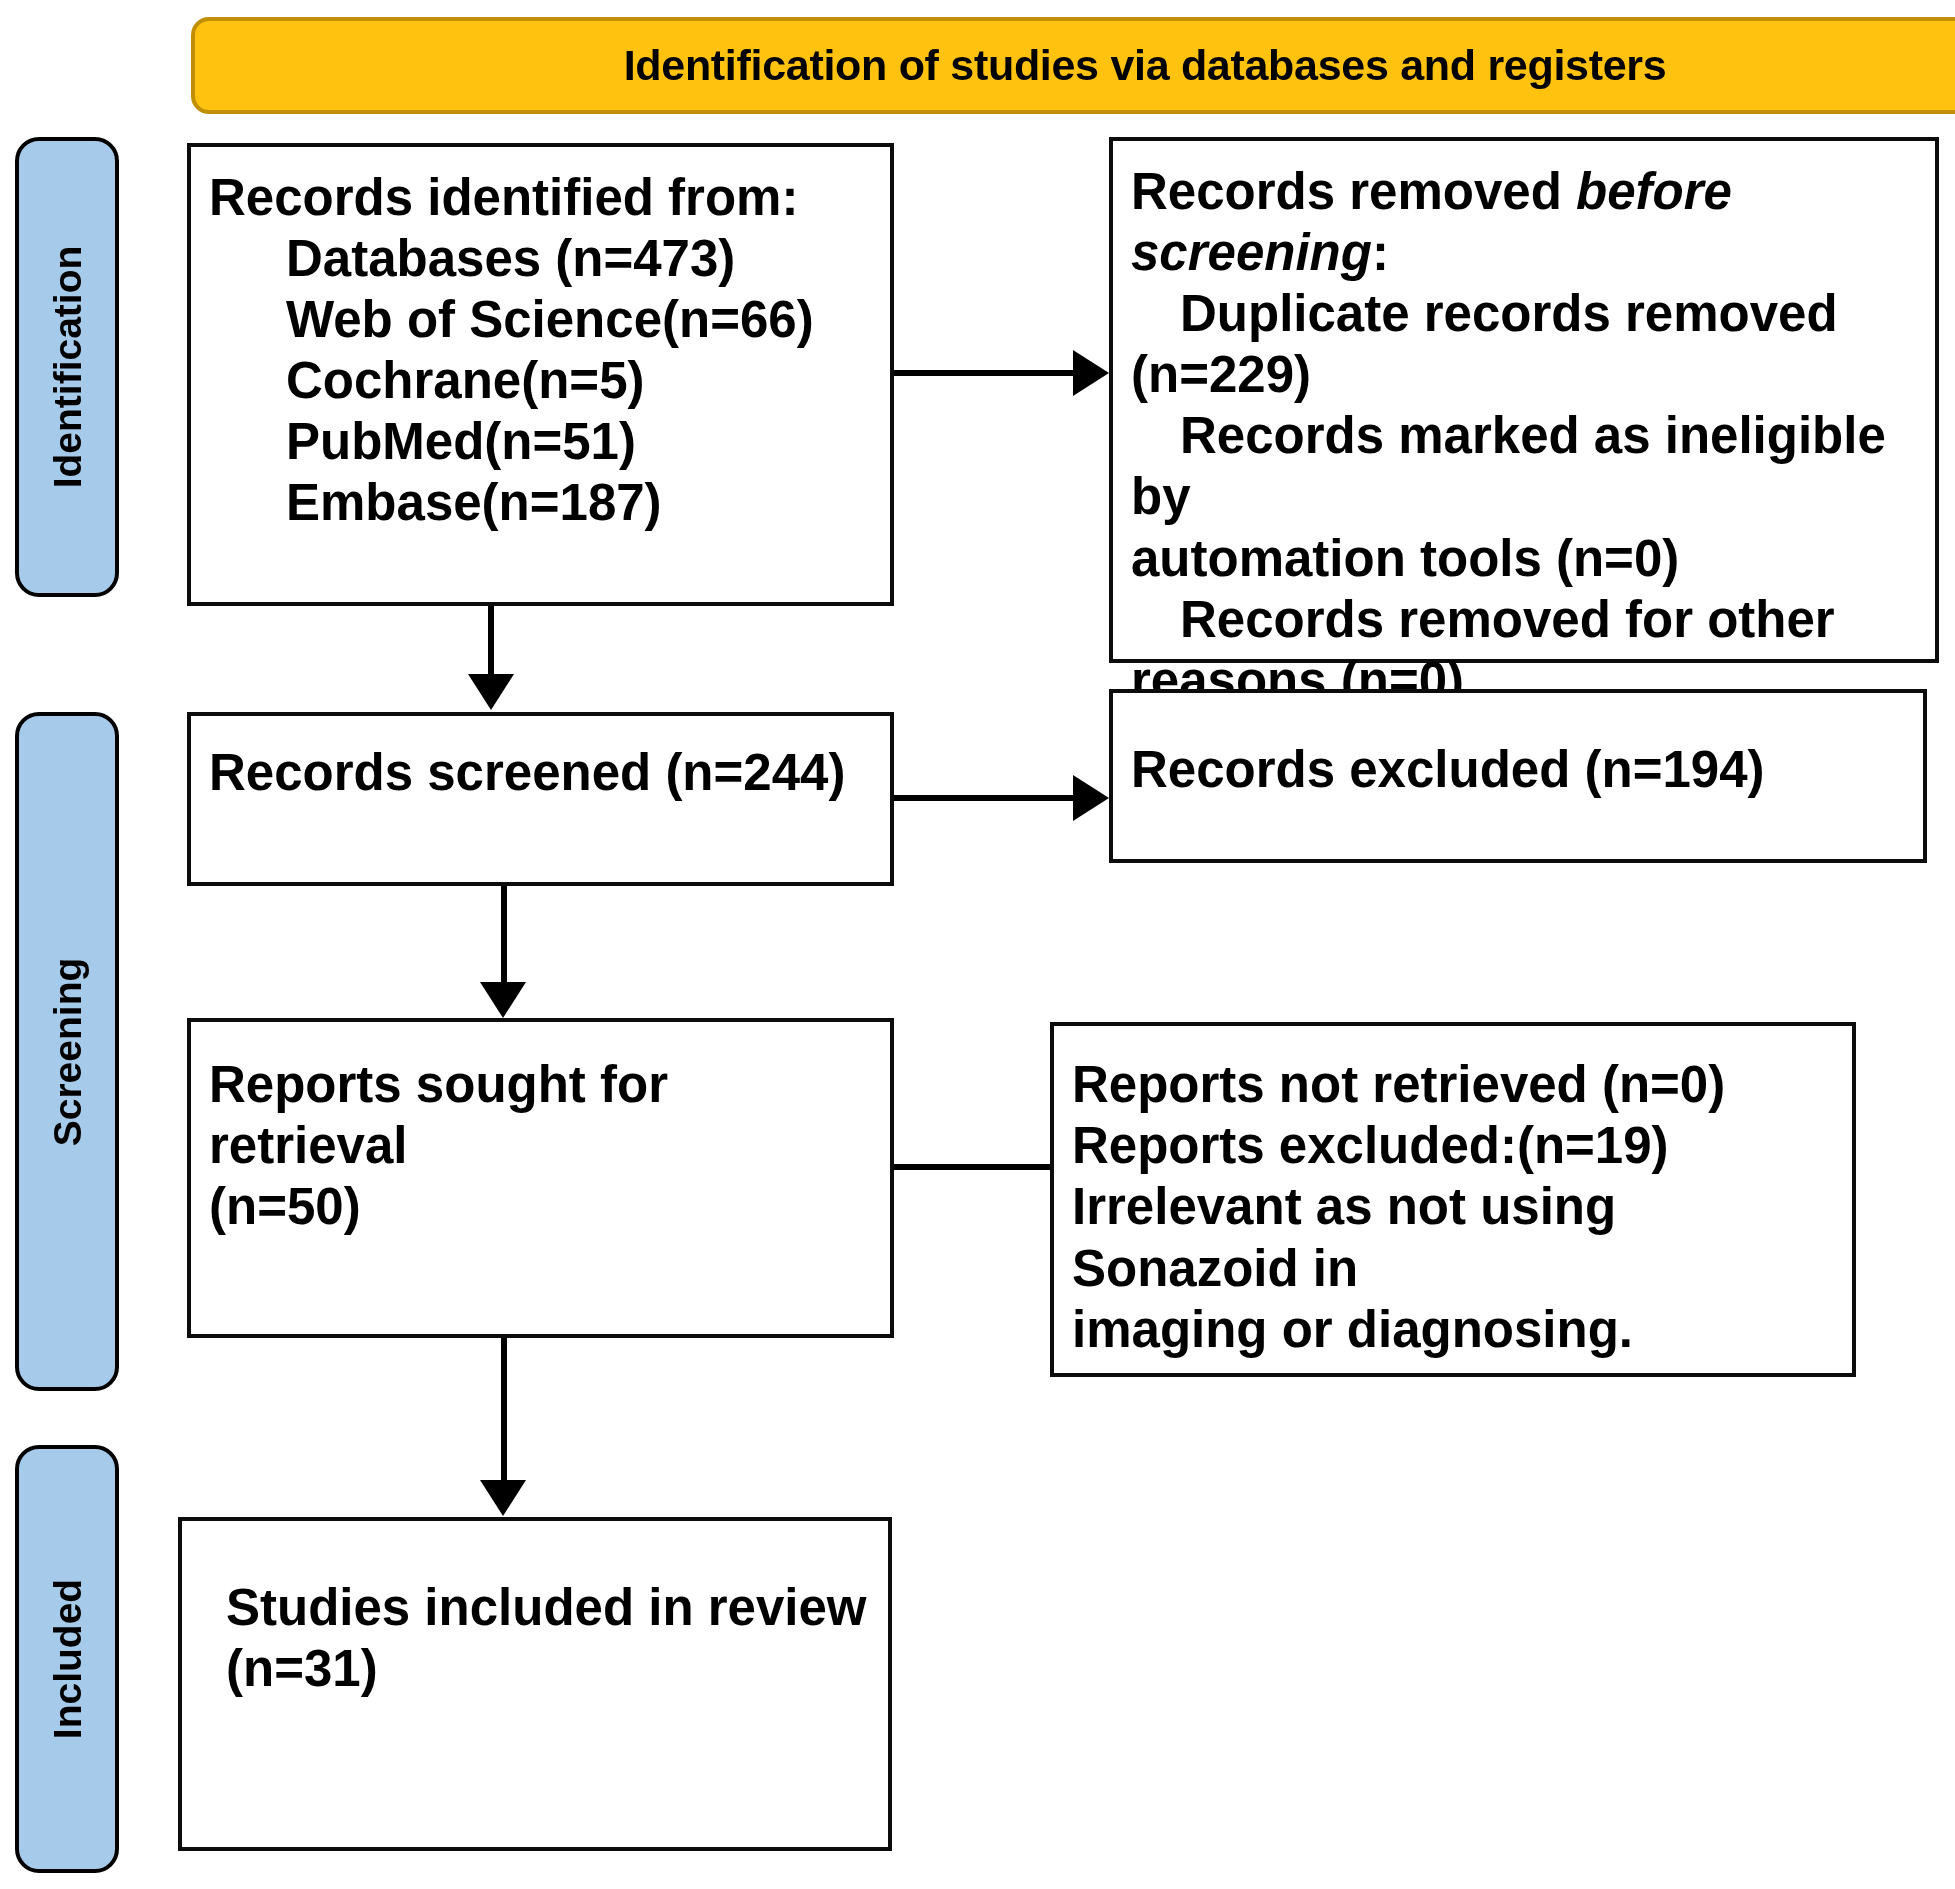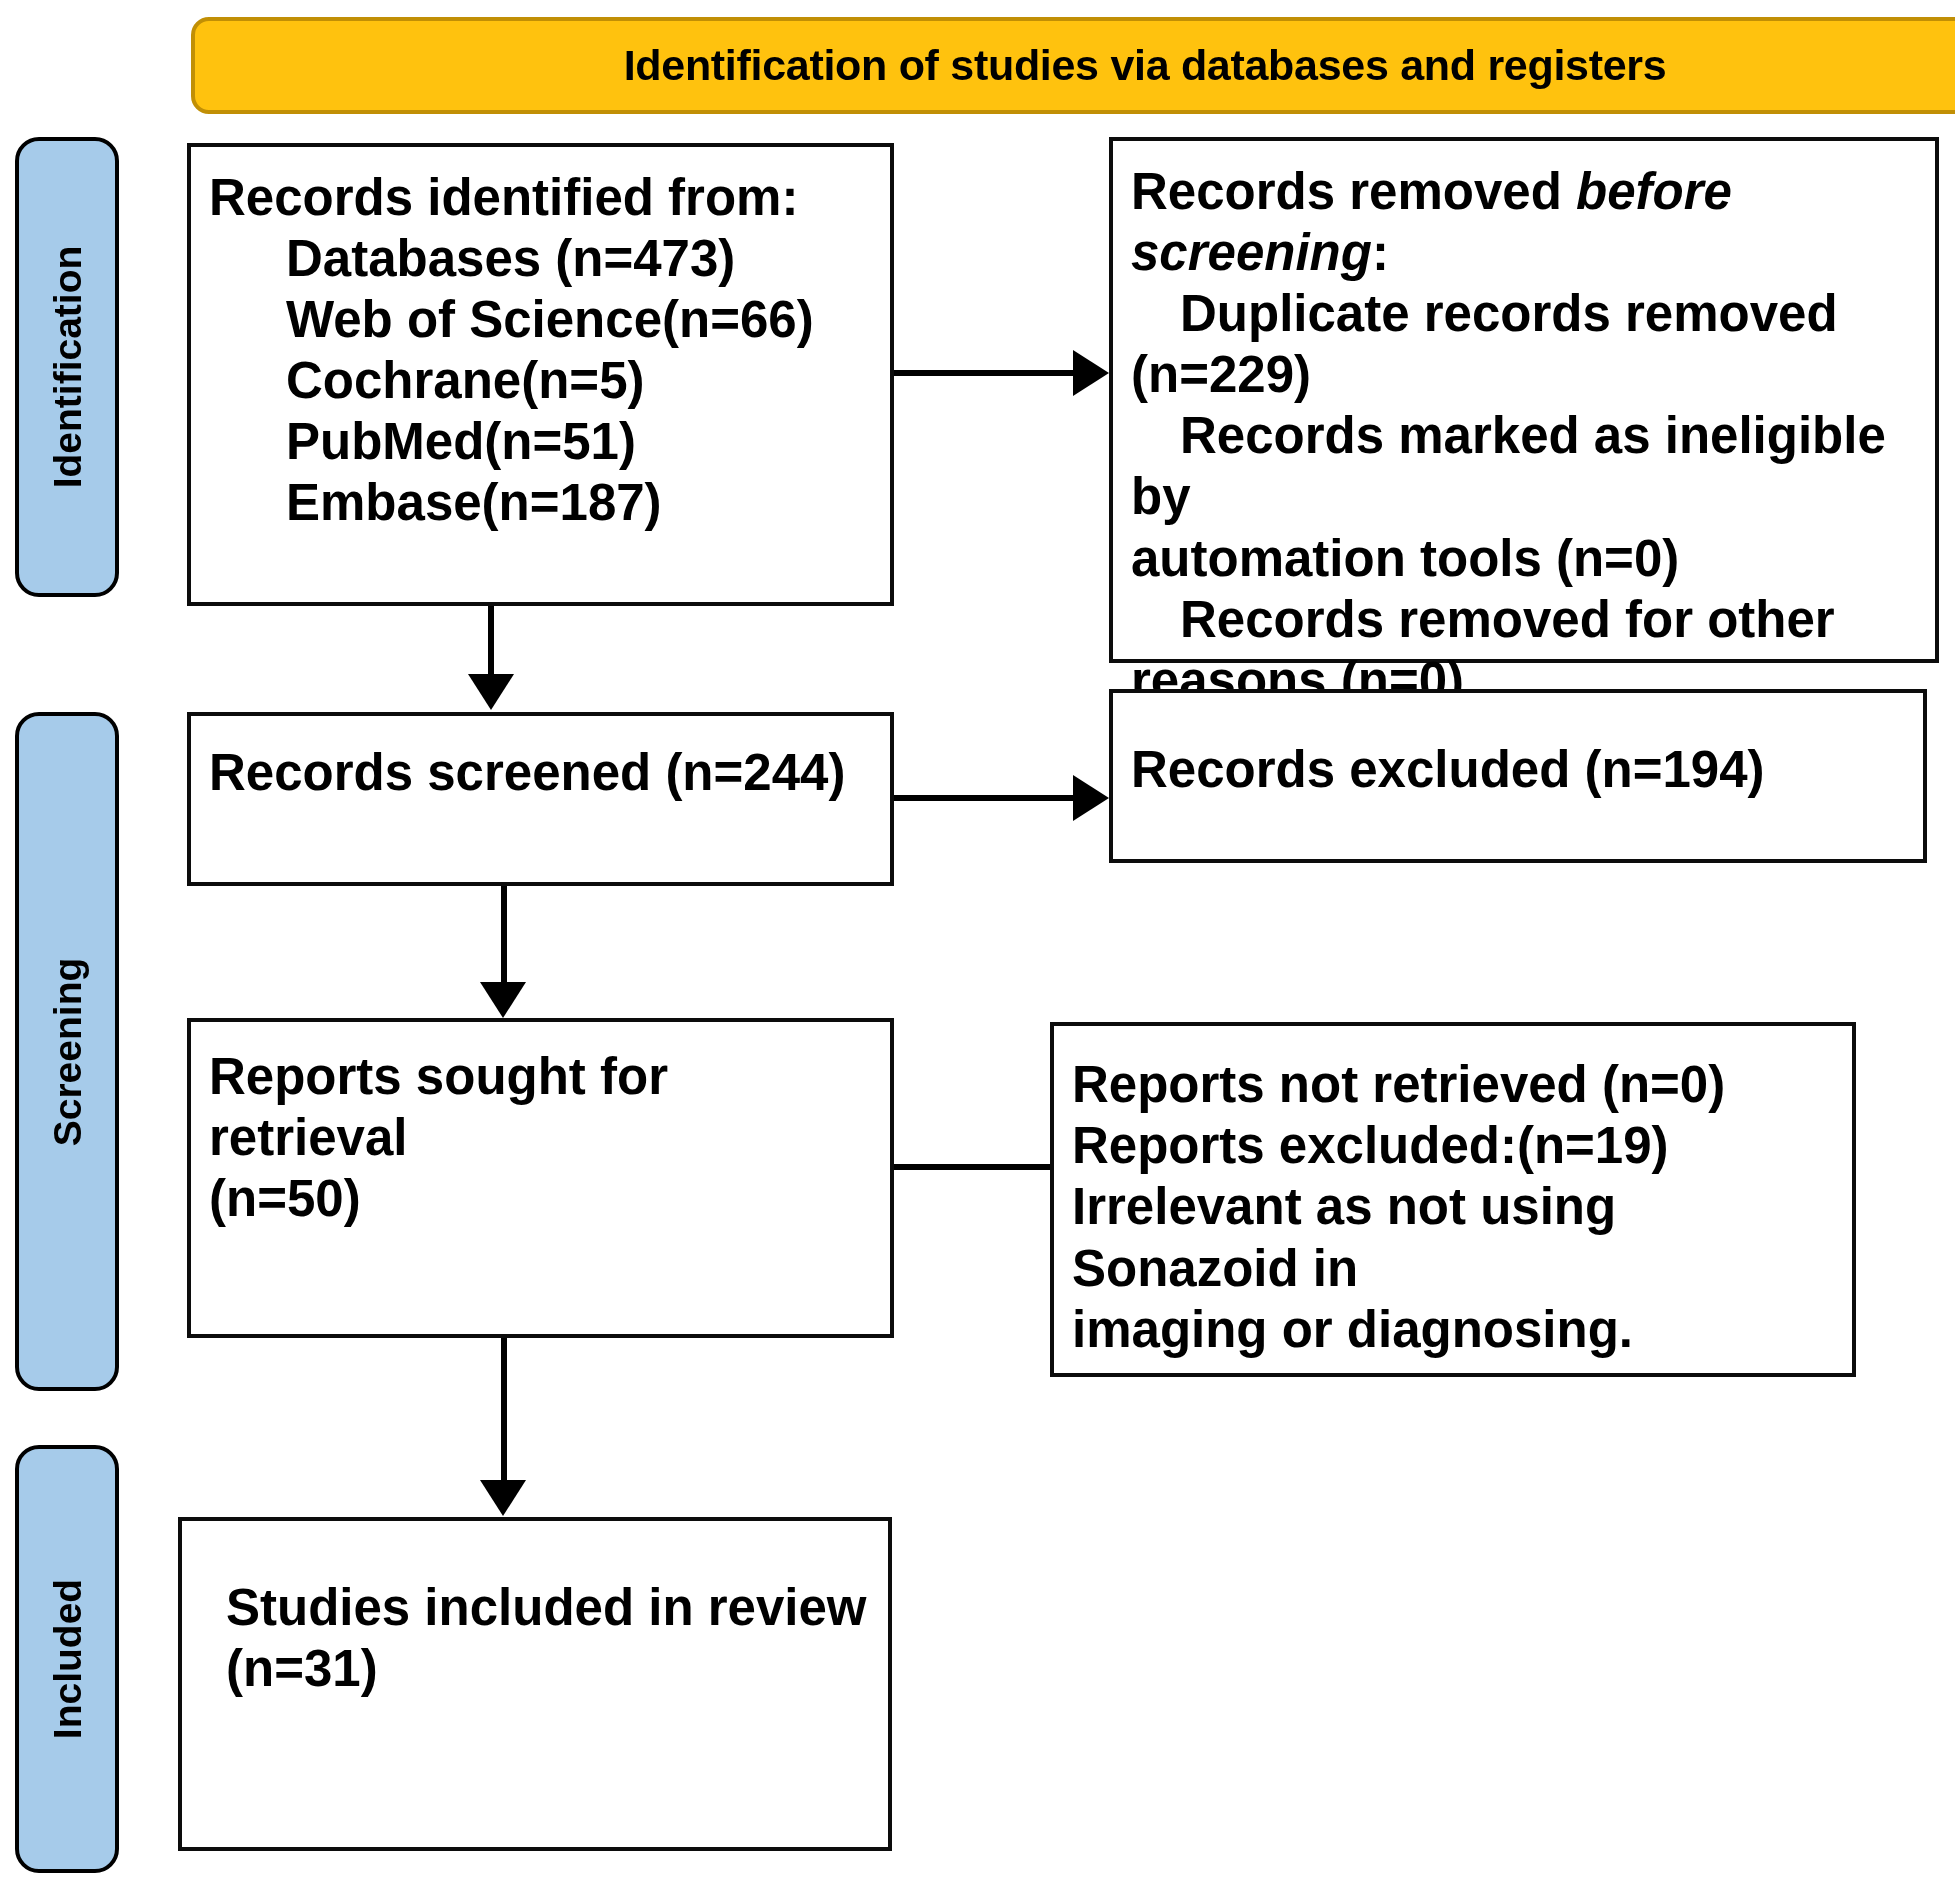--- a/index.html
+++ b/index.html
@@ -168,21 +168,21 @@
   <div class="conn-h" style="left:894px; top:795px; width:180px;"></div>
   <div class="arrow-right" style="left:1073px; top:775px;"></div>
 
   <div class="flow-box" style="left:1109px; top:689px; width:818px; height:174px; padding-top:46px;">
     <span class="ln">Records excluded (n=194)</span>
   </div>
 
   <div class="conn-v" style="left:501px; top:886px; height:97px;"></div>
   <div class="arrow-down" style="left:480px; top:982px;"></div>
 
-  <div class="flow-box" style="left:187px; top:1018px; width:707px; height:320px; padding-top:24px;">
+  <div class="flow-box" style="left:187px; top:1018px; width:707px; height:320px; padding-top:32px;">
     <span class="ln">Reports sought for retrieval</span>
     <span class="ln">(n=50)</span>
   </div>
 
   <div class="conn-h" style="left:894px; top:1164px; width:180px;"></div>
   <div class="arrow-right" style="left:1073px; top:1144px;"></div>
 
   <div class="flow-box" style="left:1050px; top:1022px; width:806px; height:355px; padding-top:28px;">
     <span class="ln">Reports not retrieved (n=0)</span>
     <span class="ln">Reports excluded:(n=19)</span>

